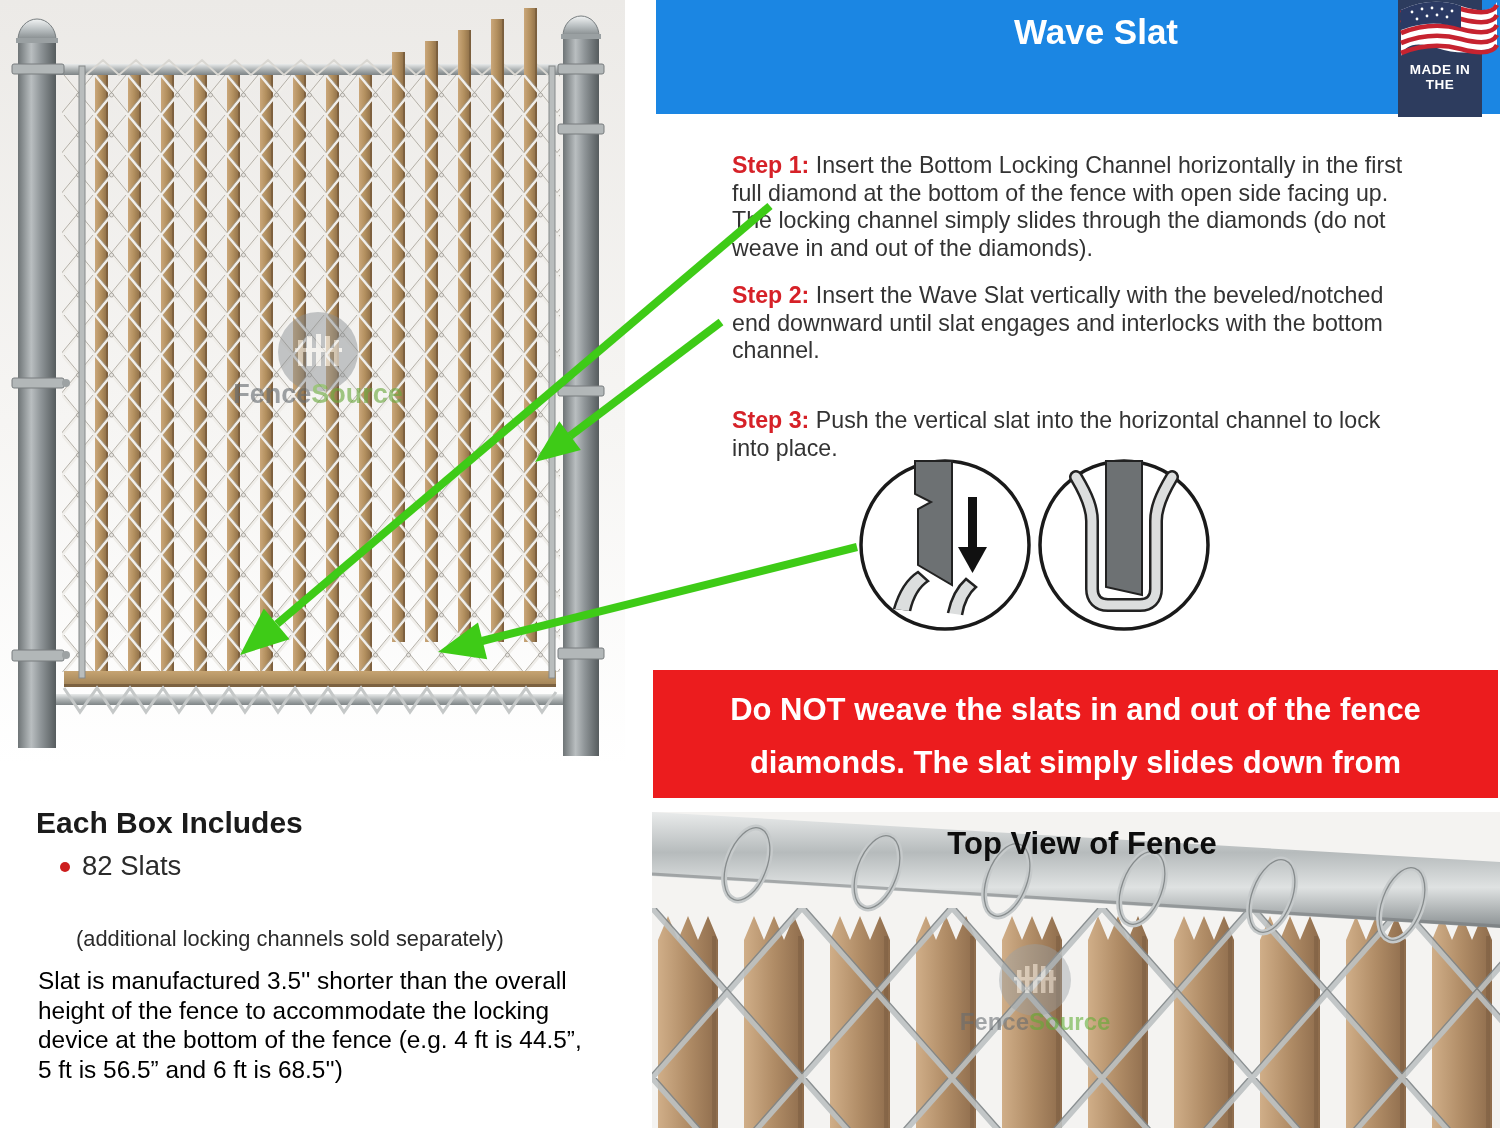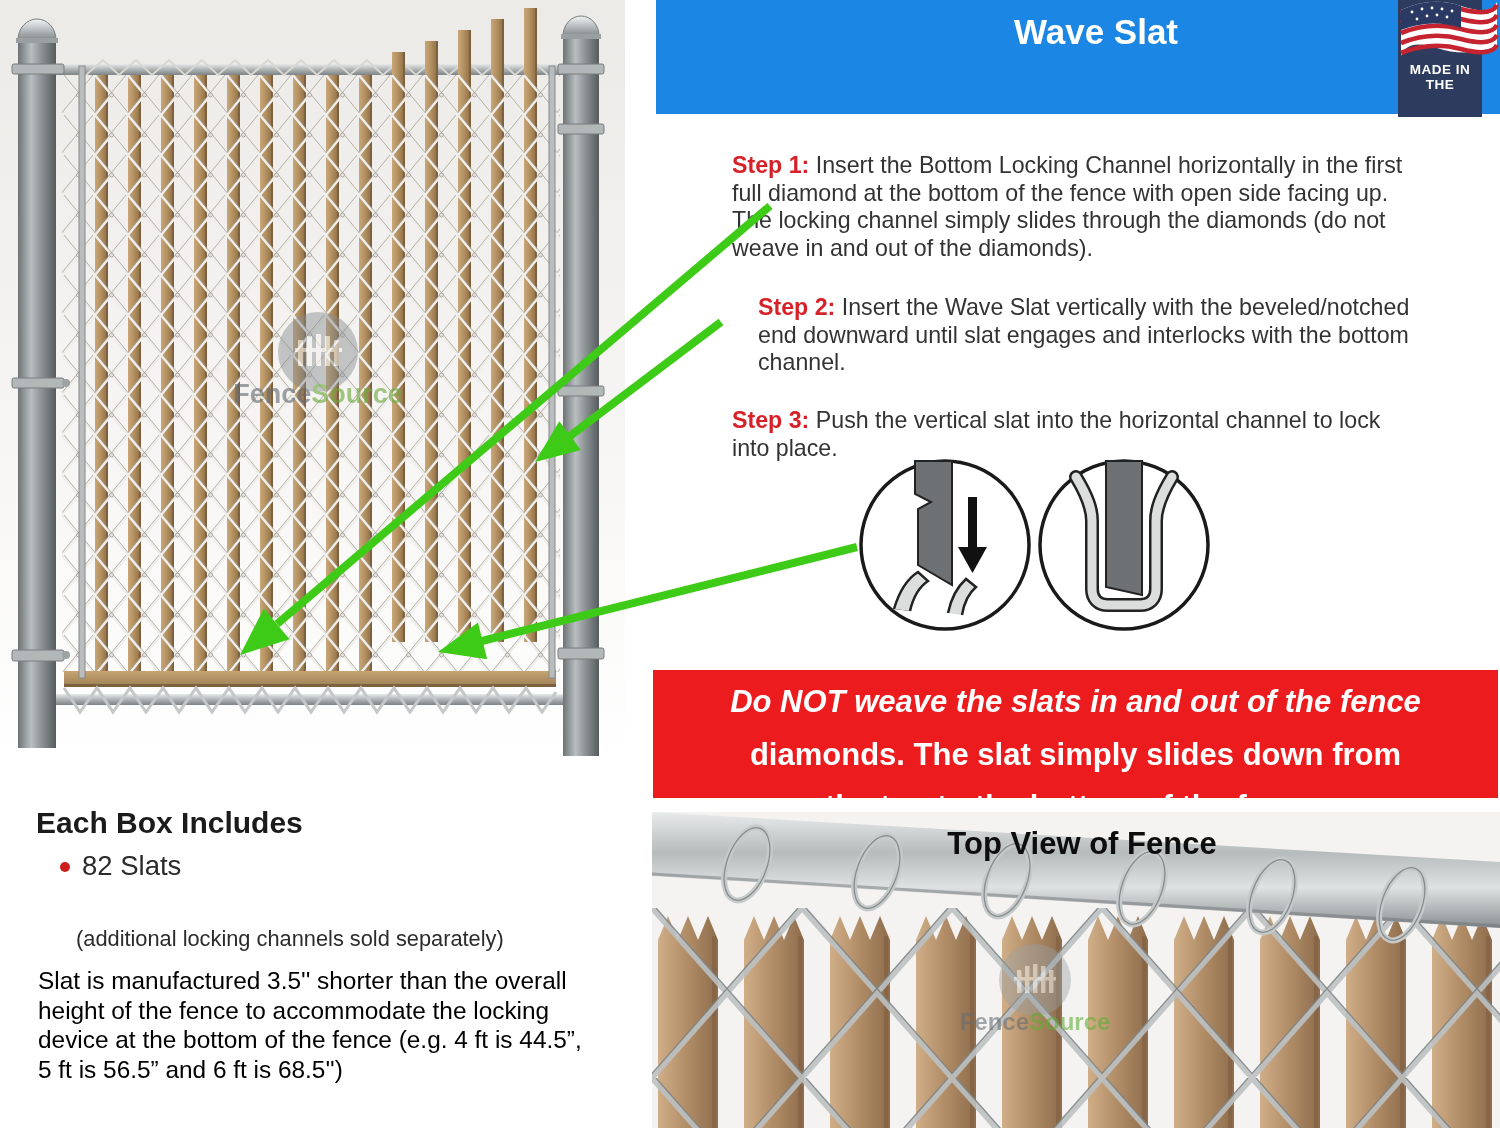--- a/index.html
+++ b/index.html
@@ -17,34 +17,34 @@
   
   .usa-badge{position:absolute;left:1398px;top:0;width:84px;height:117px;background:#2d3c5e;}
   .usa-badge .made{position:absolute;left:0;top:62px;width:100%;text-align:center;
                    color:#ffffff;font-weight:bold;font-size:13.5px;letter-spacing:.5px;}
   .usa-badge .usa{position:absolute;left:0;top:74px;width:100%;text-align:center;
                   color:#ffffff;font-weight:bold;font-size:41px;letter-spacing:1px;margin-top:36px;}
 
   
   .step{position:absolute;left:732px;width:690px;font-size:23.2px;line-height:27.6px;color:#333333;}
   .step .lbl{color:#d62128;font-weight:bold;}
-  .step1{top:152px;} .step2{top:294px;margin-left:26px;} .step3{top:407px;}
+  .step1{top:152px;} .step2{top:282px;} .step3{top:407px;}
 
   
   .diagram{position:absolute;left:852px;top:455px;width:370px;height:185px;}
 
   
   .arrows{position:absolute;left:0;top:0;width:1500px;height:1128px;pointer-events:none;}
 
   
   .warning{position:absolute;left:653px;top:670px;width:845px;height:128px;background:#ec1c1e;
            text-align:center;color:#ffffff;font-weight:bold;font-size:31px;line-height:40.5px;
            padding-top:0;}
   .warning .wline{margin-top:12px;}
-  .warning .wline:first-child{margin-top:12px;font-style:italic;}
+  .warning .wline:first-child{margin-top:20px;}
 
   
   .box-heading{position:absolute;left:36px;top:806px;font-size:30px;font-weight:bold;color:#1b1b1b;}
   .box-item{position:absolute;left:60px;font-size:27.5px;color:#2b2b2b;}
   .box-item .dot{display:inline-block;width:10px;height:10px;border-radius:50%;background:#cc1d1d;
                  vertical-align:3px;margin-right:12px;}
   .item1{top:850px;} .item2{top:888px;}
   .box-note{position:absolute;left:76px;top:926px;font-size:21.8px;color:#2b2b2b;}
   .box-paragraph{position:absolute;left:38px;top:966px;width:556px;font-size:24.4px;
                  line-height:29.6px;color:#000000;}

